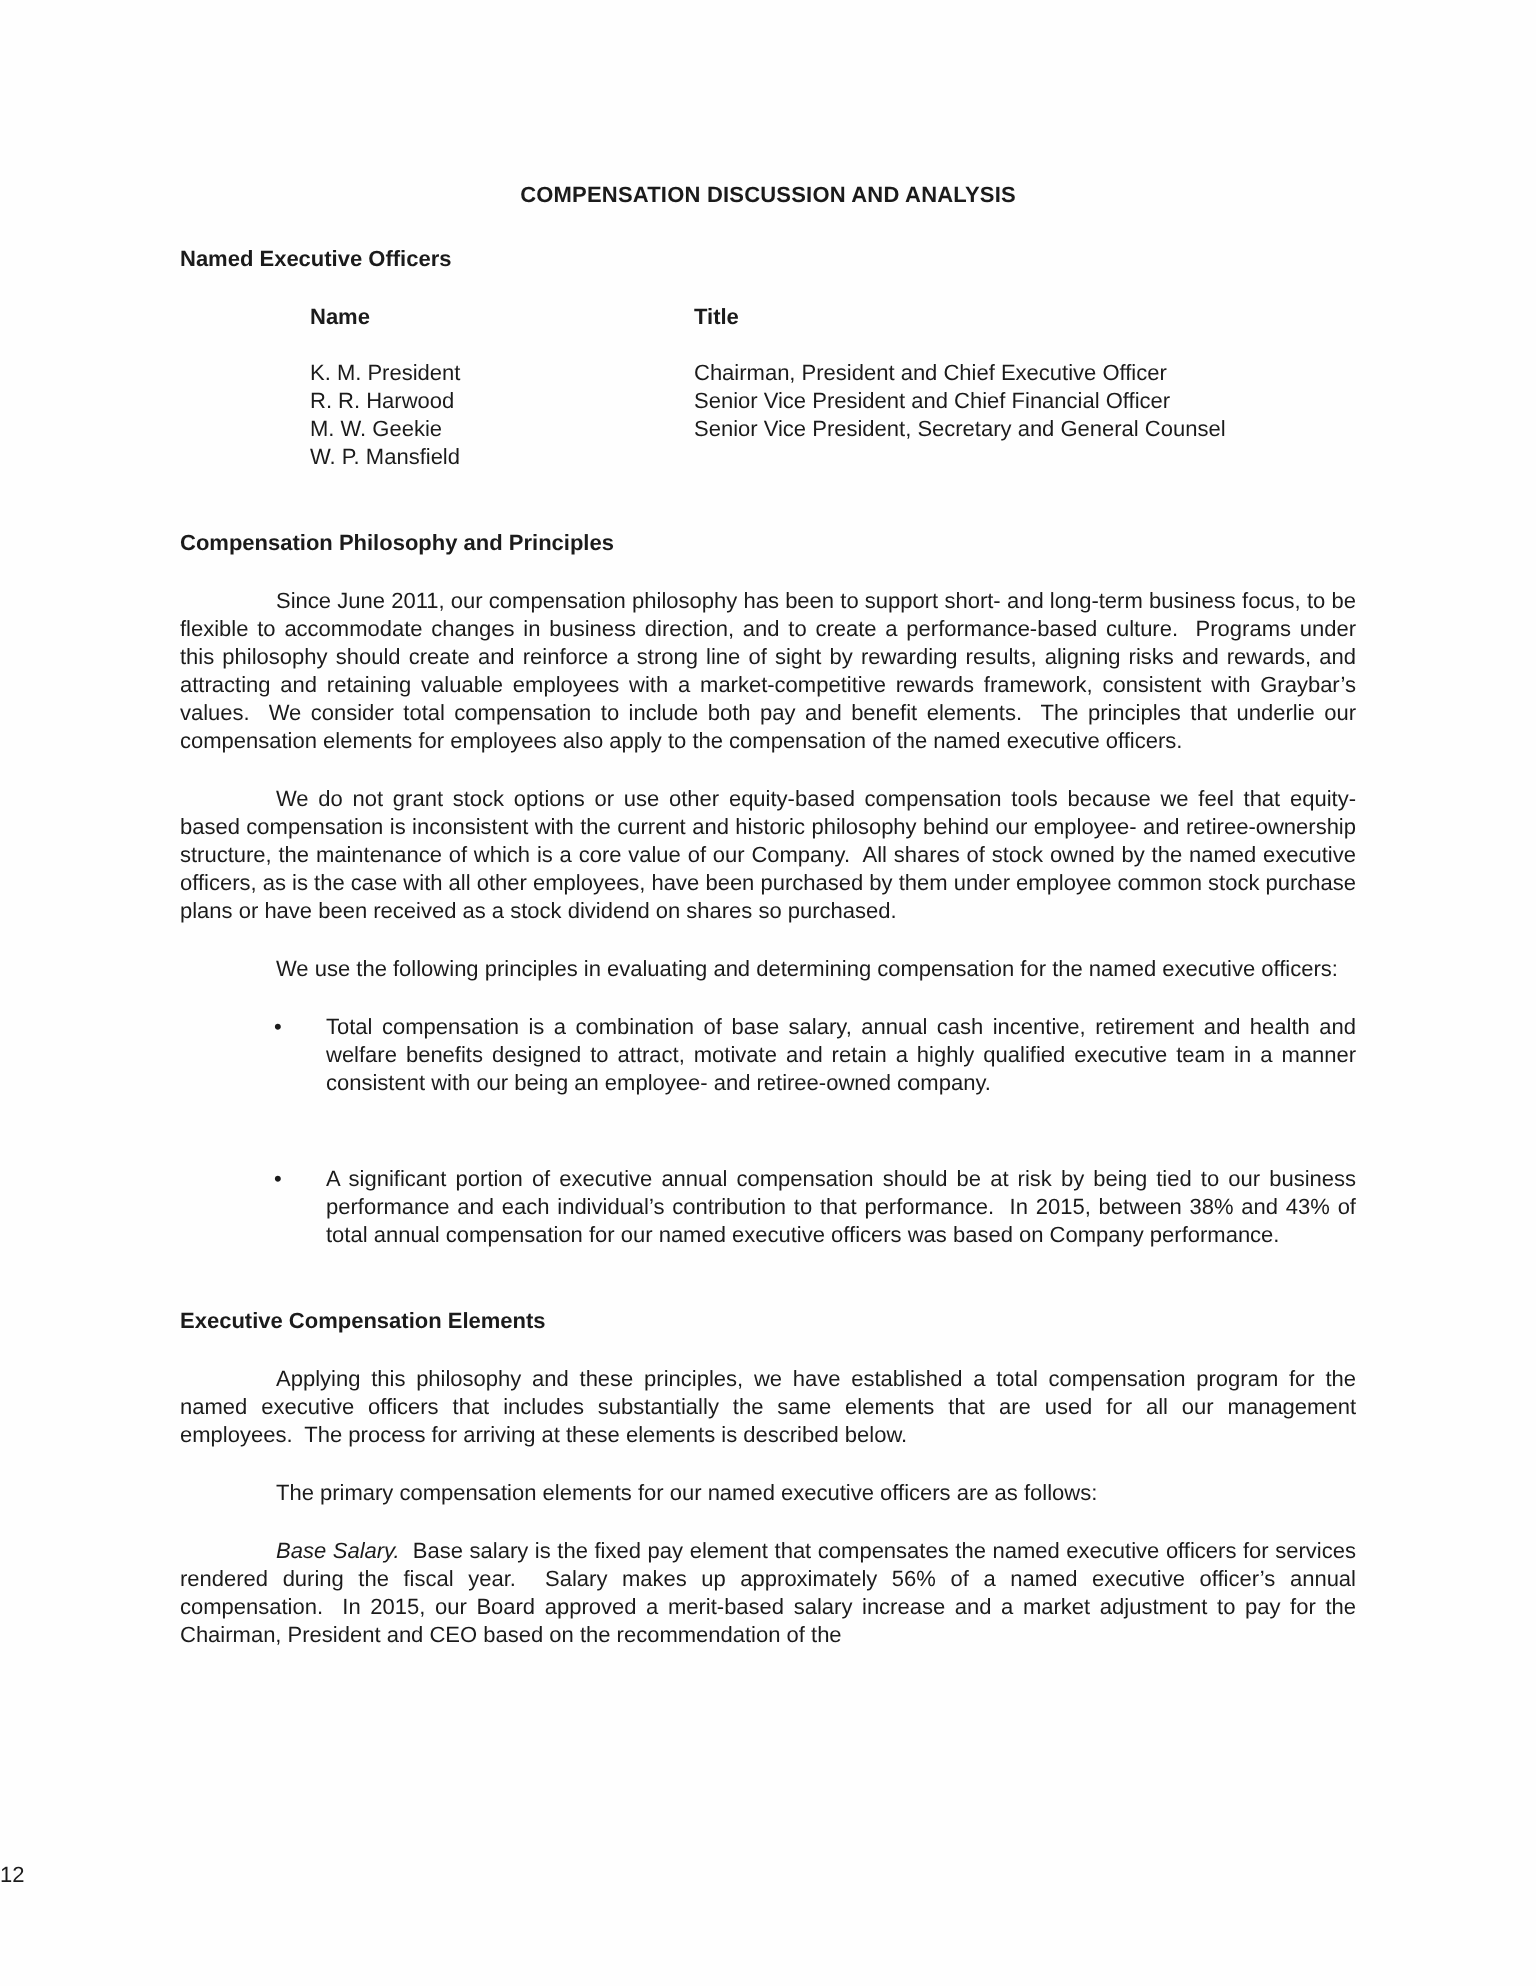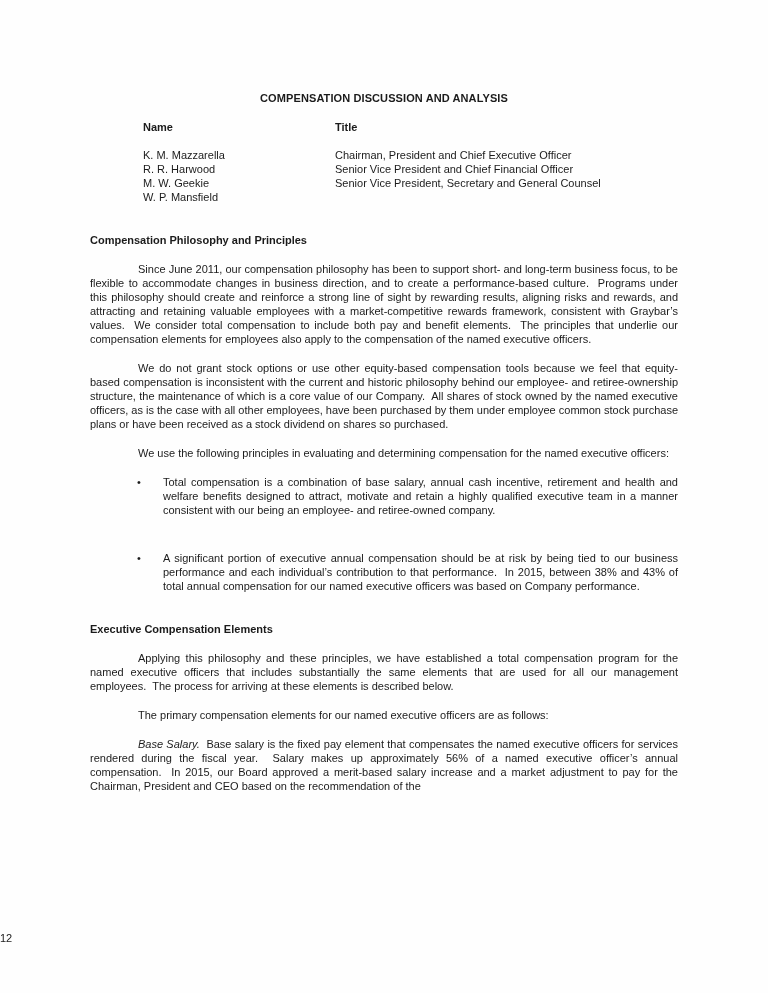--- a/index.html
+++ b/index.html
@@ -39,20 +39,21 @@
     margin: 15px 0 0 0;
     text-align: justify;
     text-indent: 48px;
     white-space: pre-wrap;
   }
   .officer-table {
     margin: 15px 0 0 53px;
   }
   .officer-row {
     display: flex;
+    margin-left: 12px;
   }
   .officer-row.header {
     font-weight: bold;
     margin-bottom: 14px;
   }
   .col-name {
     width: 192px;
     flex: 0 0 192px;
   }
   .col-title {
@@ -85,29 +86,30 @@
     text-align: left;
   }
 </style>
 </head>
 <body>
 
 <div class="page">
 
   <h1 class="doc-title">COMPENSATION DISCUSSION AND ANALYSIS</h1>
 
+  <h2 class="section-heading first">Named Executive Officers</h2>
 
 
   <div class="officer-table">
     <div class="officer-row header">
       <span class="col-name">Name</span>
       <span class="col-title">Title</span>
     </div>
     <div class="officer-row">
-      <span class="col-name">K. M. Mazzarella</span>
+      <span class="col-name">K. M. President</span>
       <span class="col-title">Chairman, President and Chief Executive Officer</span>
     </div>
     <div class="officer-row">
       <span class="col-name">R. R. Harwood</span>
       <span class="col-title">Senior Vice President and Chief Financial Officer</span>
     </div>
     <div class="officer-row">
       <span class="col-name">M. W. Geekie</span>
       <span class="col-title">Senior Vice President, Secretary and General Counsel</span>
     </div>

